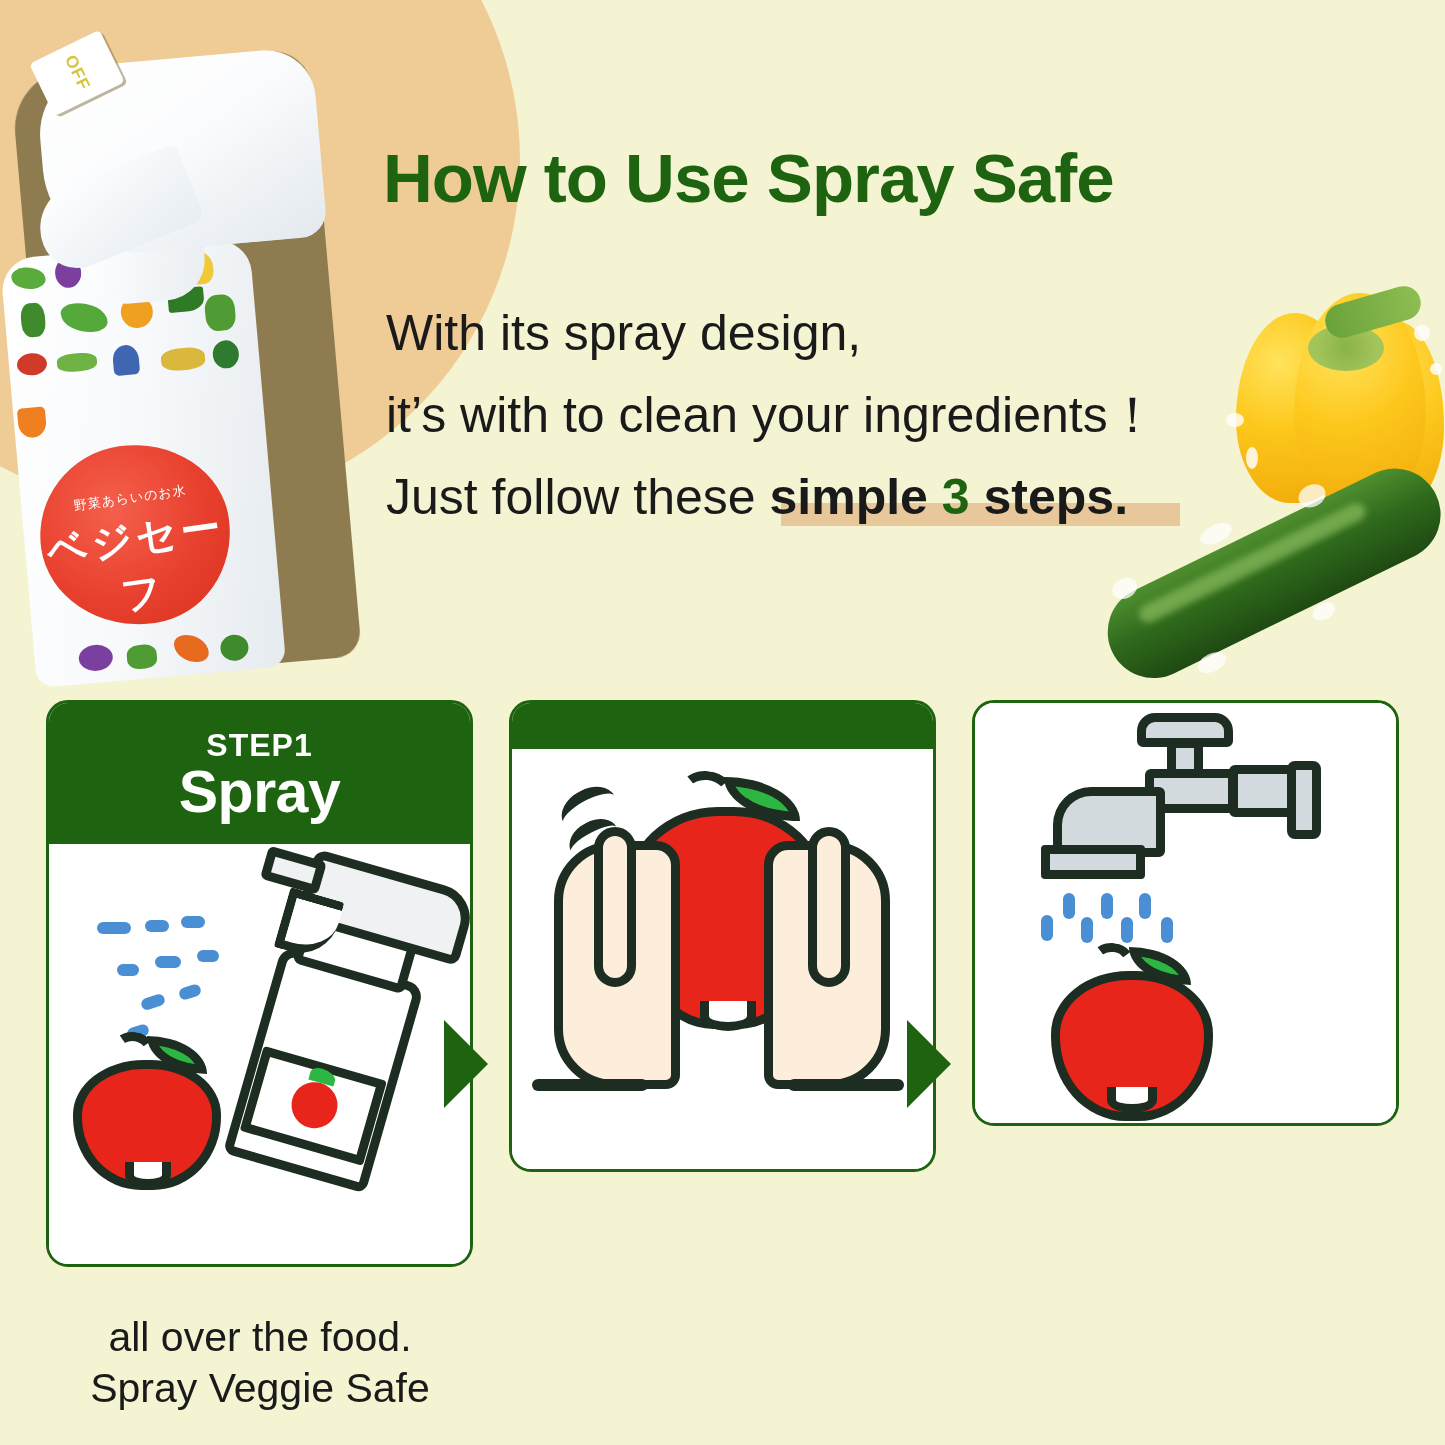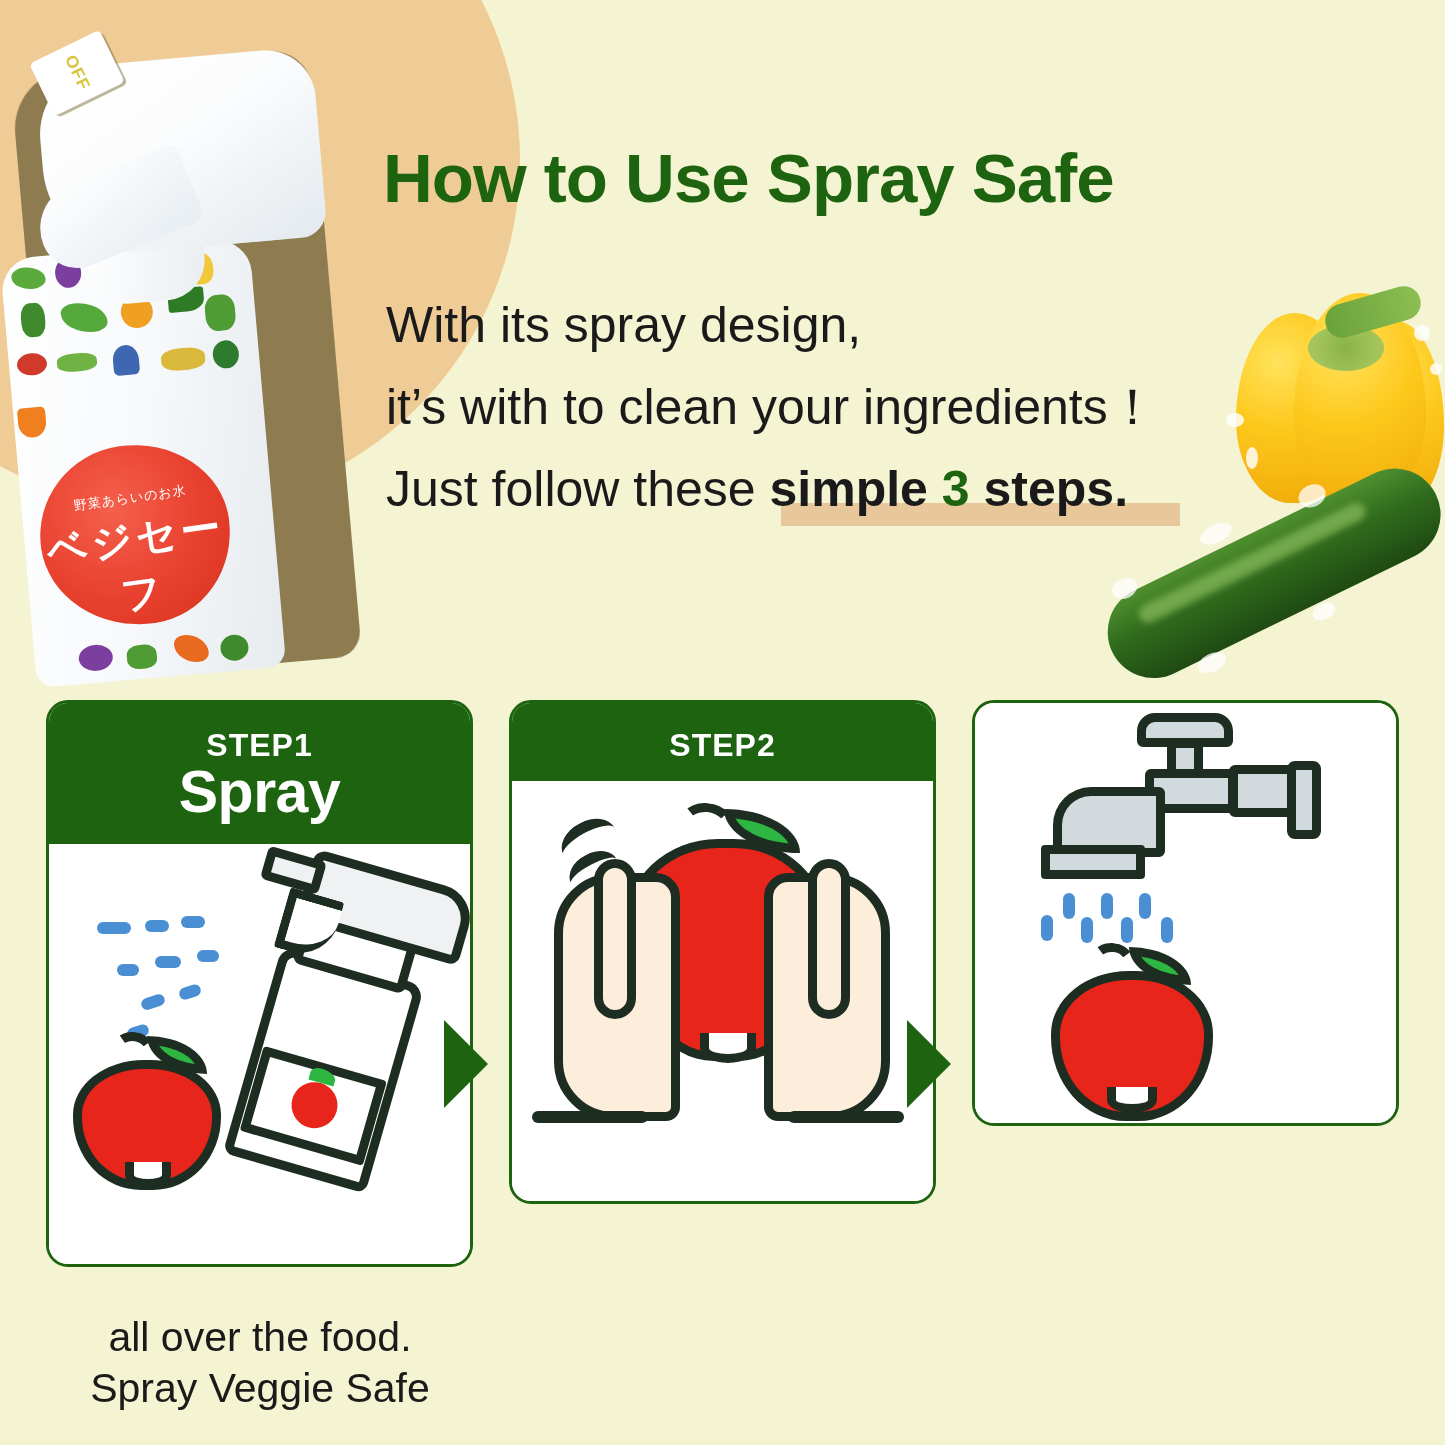--- a/index.html
+++ b/index.html
@@ -161,21 +161,21 @@
     width: 1010px;
     font-size: 69px;
     font-weight: bold;
     color: #1d6310;
     letter-spacing: -1px;
     white-space: nowrap;
   }
   .body-copy {
     position: absolute;
     left: 386px;
-    top: 284px;
+    top: 292px;
     width: 900px;
     font-size: 50px;
     line-height: 82px;
     color: #1a1a1a;
   }
   .bold-run { font-weight: bold; }
   .green-3 { font-weight: bold; color: #1d6310; }
   .hl-bar {
     position: absolute;
     left: 781px;
@@ -479,21 +479,20 @@
         <div class="mini-bottle-part" style="left:48px;top:74px;width:116px;height:52px;border-radius:8px;"></div>
         <div class="mini-bottle-part" style="left:40px;top:10px;width:168px;height:74px;border-radius:12px 34px 10px 10px;background:#eff1f2;"></div>
         <div class="mini-bottle-part" style="left:-6px;top:20px;width:60px;height:34px;border-radius:6px;background:#eff1f2;"></div>
         <div class="mini-bottle-part" style="left:26px;top:54px;width:56px;height:62px;border-radius:4px 4px 40px 4px;background:#ffffff;border-right:none;"></div>
       </div>
     </div>
   </div>
 
   <div class="card card-2">
     <div class="card-head">
-      <div class="step-kicker">STEP2</div>
     </div>
     <div class="card-art">
 
       <div style="position:absolute;left:48px;top:40px;width:58px;height:30px;border-top:11px solid #1e2d21;border-radius:50% 50% 0 0;transform:rotate(-28deg);"></div>
       <div style="position:absolute;left:56px;top:72px;width:52px;height:26px;border-top:11px solid #1e2d21;border-radius:50% 50% 0 0;transform:rotate(-28deg);"></div>
 
       <div class="apple" style="left:112px;top:58px;width:204px;height:222px;border-radius:46% 46% 44% 44% / 40% 40% 58% 58%;"></div>
       <div class="apple-notch" style="left:188px;top:252px;width:56px;height:30px;"></div>
       <div class="apple-leaf" style="left:212px;top:28px;width:76px;height:44px;"></div>
       <div class="apple-stem" style="left:166px;top:22px;width:56px;height:48px;transform:rotate(6deg);"></div>

